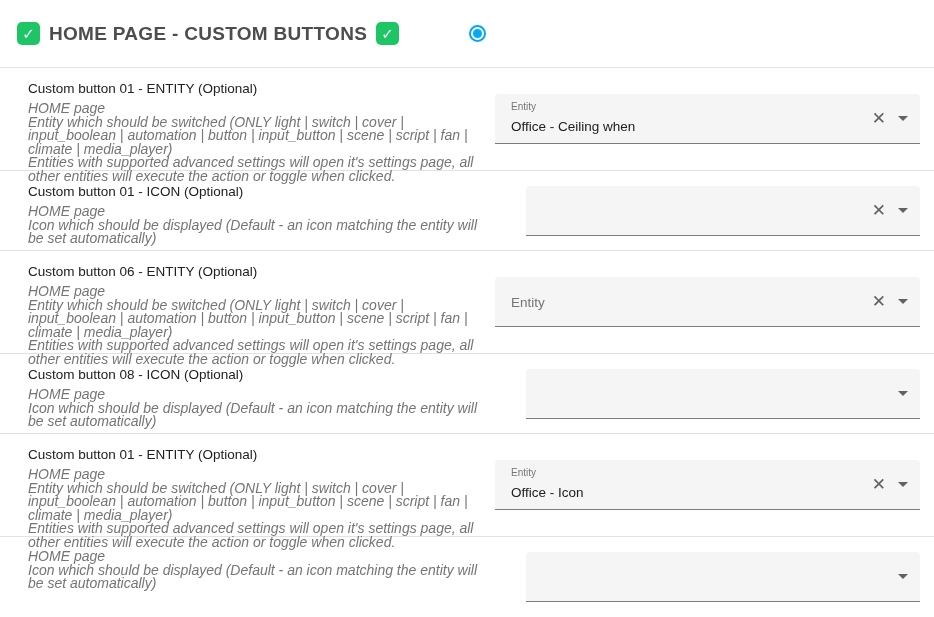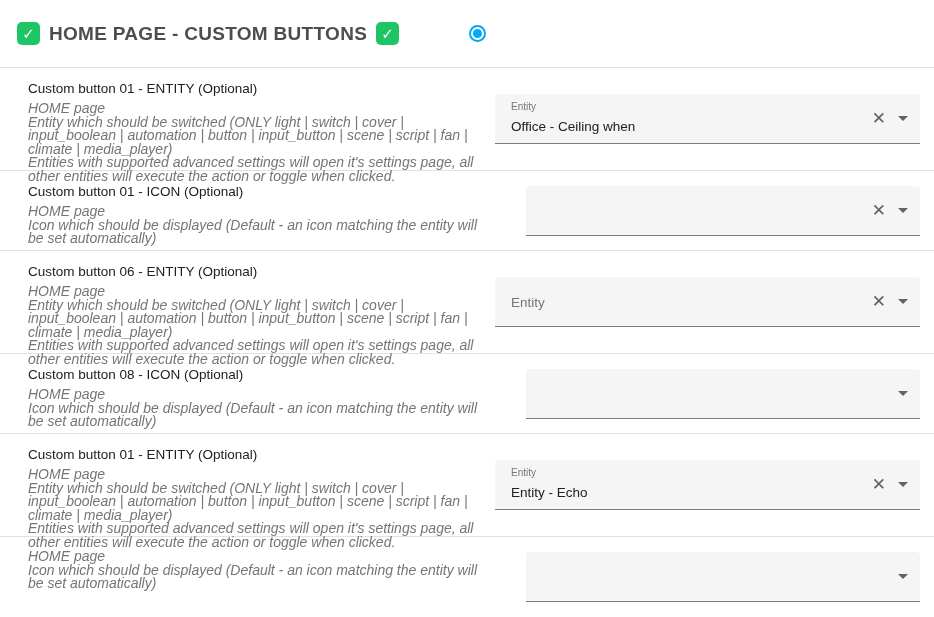--- a/index.html
+++ b/index.html
@@ -145,21 +145,21 @@
   <div class="row tall">
     <div class="left">
       <div class="sec-title">Custom button 01 - ENTITY (Optional)</div>
       <div class="sec-desc">HOME page
 Entity which should be switched (ONLY light | switch | cover | input_boolean | automation | button | input_button | scene | script | fan | climate | media_player)
 Entities with supported advanced settings will open it's settings page, all other entities will execute the action or toggle when clicked.</div>
     </div>
     <div class="right">
       <div class="field">
         <span class="f-label">Entity</span>
-        <span class="f-value">Entity - Echo</span>
+        <span class="f-value">Office - Icon</span>
         <span class="f-icons">
           <span class="clear">✕</span>
           <span class="caret"></span>
         </span>
       </div>
     </div>
   </div>
 
   <div class="row short">
     <div class="left">

